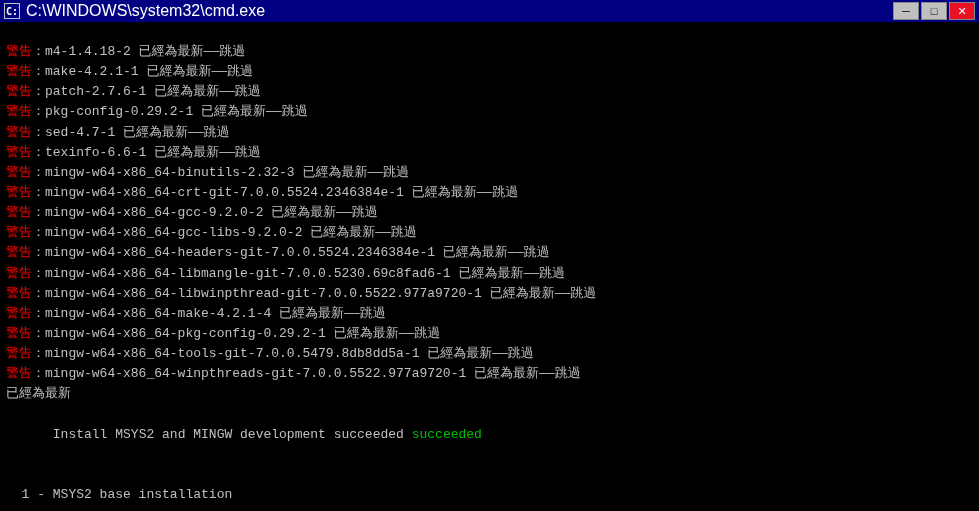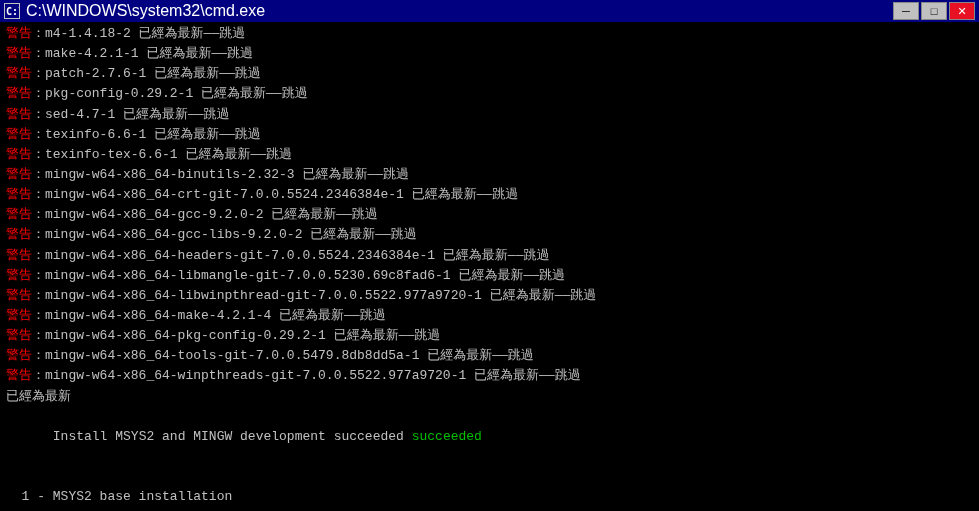--- a/index.html
+++ b/index.html
@@ -74,21 +74,21 @@
 
     .titlebar-btn.close {
       background: #e81123;
       color: #fff;
     }
 
     .console {
       background: #000;
       color: #c0c0c0;
       flex: 1;
-      padding: 2px 6px;
+      padding: 20px 6px;
       overflow: hidden;
       line-height: 1.55;
     }
 
     .line {
       white-space: pre;
       font-size: 13px;
     }
 
     .warning {
@@ -137,21 +137,20 @@
   </div>
 
   <div class="console">
     <div id="warning-lines-container">
         <div class="line warning"><span class="label">警告</span>：m4-1.4.18-2 已經為最新——跳過</div>
         <div class="line warning"><span class="label">警告</span>：make-4.2.1-1 已經為最新——跳過</div>
         <div class="line warning"><span class="label">警告</span>：patch-2.7.6-1 已經為最新——跳過</div>
         <div class="line warning"><span class="label">警告</span>：pkg-config-0.29.2-1 已經為最新——跳過</div>
         <div class="line warning"><span class="label">警告</span>：sed-4.7-1 已經為最新——跳過</div>
         <div class="line warning"><span class="label">警告</span>：texinfo-6.6-1 已經為最新——跳過</div>
-        <div class="line warning"><span class="label">警告</span>：texinfo-tex-6.6-1 已經為最新——跳過</div>
         <div class="line warning"><span class="label">警告</span>：mingw-w64-x86_64-binutils-2.32-3 已經為最新——跳過</div>
         <div class="line warning"><span class="label">警告</span>：mingw-w64-x86_64-crt-git-7.0.0.5524.2346384e-1 已經為最新——跳過</div>
         <div class="line warning"><span class="label">警告</span>：mingw-w64-x86_64-gcc-9.2.0-2 已經為最新——跳過</div>
         <div class="line warning"><span class="label">警告</span>：mingw-w64-x86_64-gcc-libs-9.2.0-2 已經為最新——跳過</div>
         <div class="line warning"><span class="label">警告</span>：mingw-w64-x86_64-headers-git-7.0.0.5524.2346384e-1 已經為最新——跳過</div>
         <div class="line warning"><span class="label">警告</span>：mingw-w64-x86_64-libmangle-git-7.0.0.5230.69c8fad6-1 已經為最新——跳過</div>
         <div class="line warning"><span class="label">警告</span>：mingw-w64-x86_64-libwinpthread-git-7.0.0.5522.977a9720-1 已經為最新——跳過</div>
         <div class="line warning"><span class="label">警告</span>：mingw-w64-x86_64-make-4.2.1-4 已經為最新——跳過</div>
         <div class="line warning"><span class="label">警告</span>：mingw-w64-x86_64-pkg-config-0.29.2-1 已經為最新——跳過</div>
         <div class="line warning"><span class="label">警告</span>：mingw-w64-x86_64-tools-git-7.0.0.5479.8db8dd5a-1 已經為最新——跳過</div>

